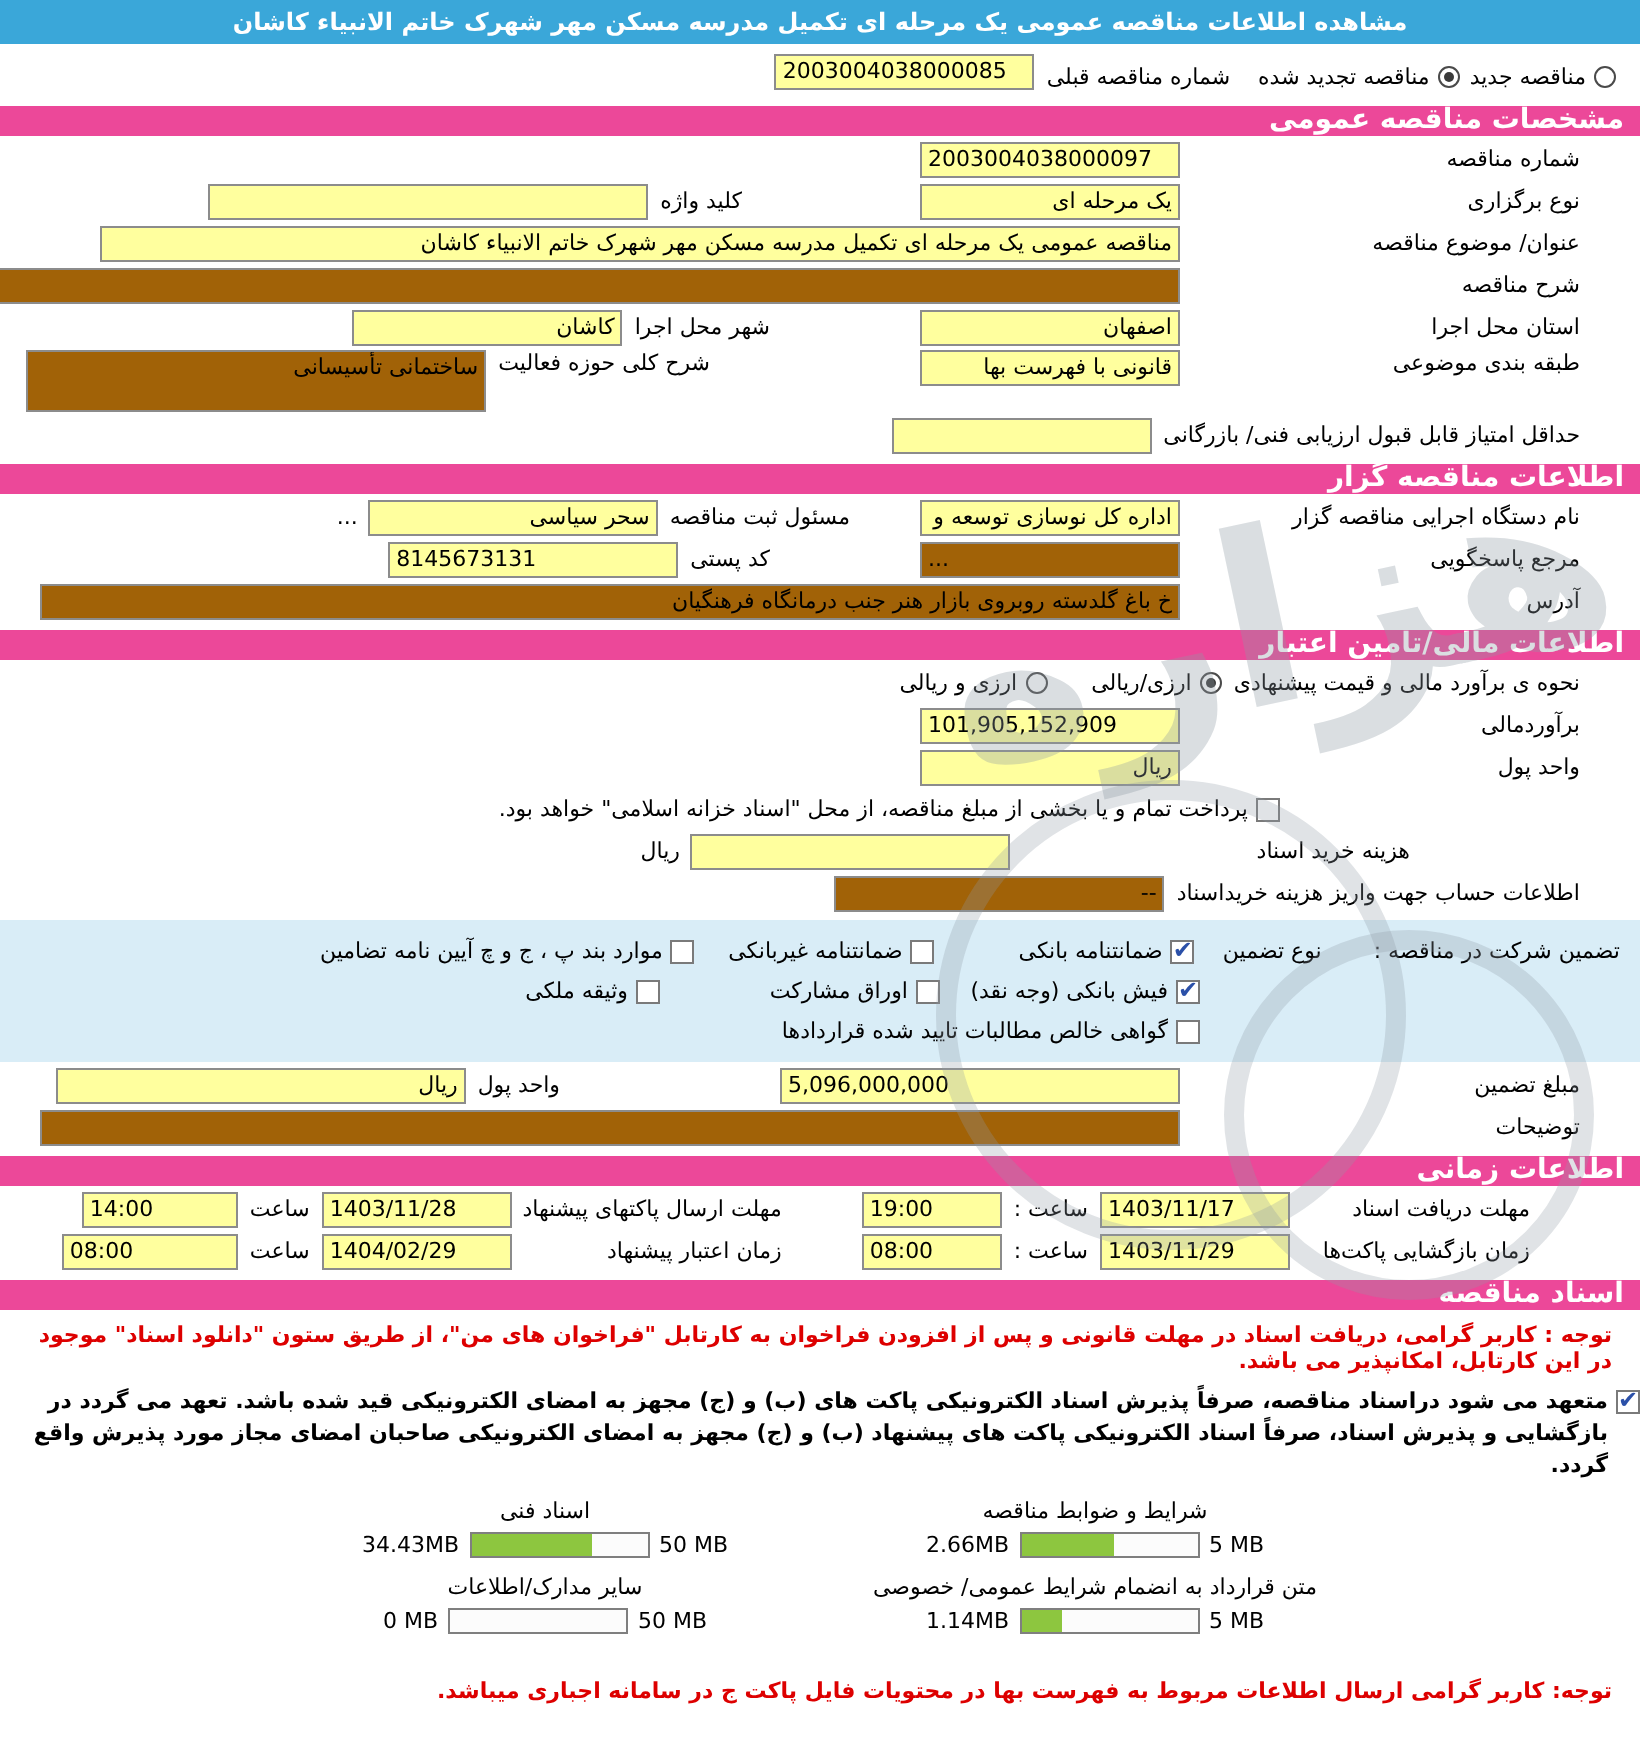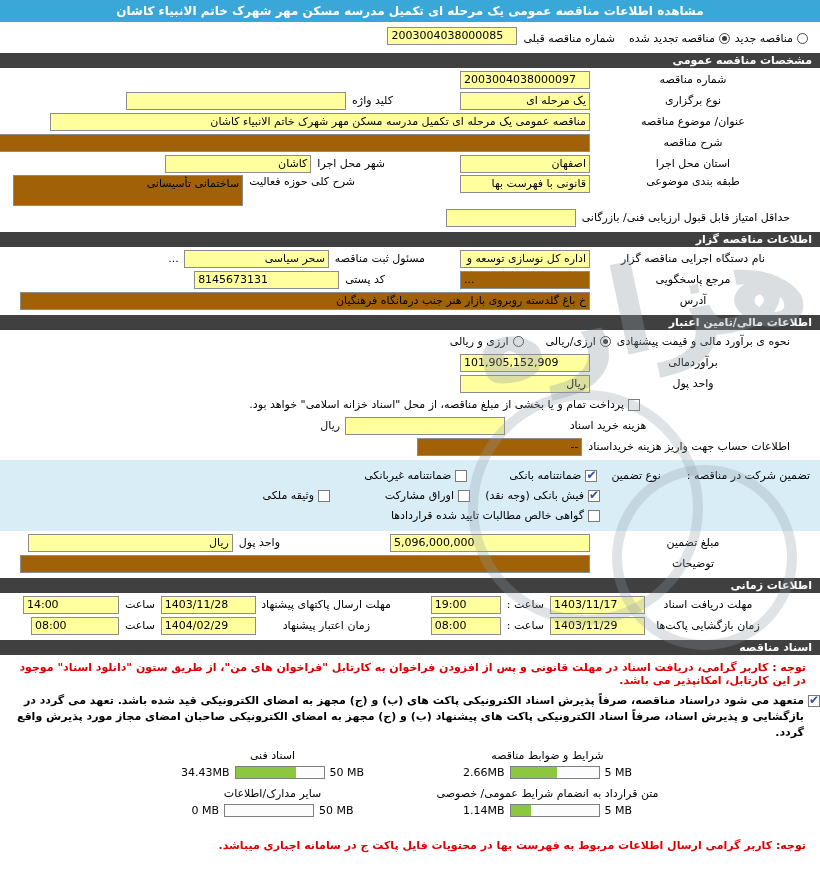--- a/index.html
+++ b/index.html
@@ -1,21 +1,21 @@
 <!DOCTYPE html>
 <html lang="fa" dir="rtl"><head>
 <meta charset="utf-8">
 <style>
   *{box-sizing:border-box;margin:0;padding:0}
   html,body{width:820px;height:869px}
   body{font-family:"DejaVu Sans",sans-serif;font-size:11px;direction:rtl;background:#fff;color:#000;position:relative;overflow:hidden}
   .titlebar{background:#3aa7d9;color:#fff;font-weight:bold;font-size:12px;height:22px;line-height:22px;text-align:center}
-  .secbar{background:#404040;color:#fff;font-weight:bold;font-size:11px;height:15px;line-height:15px;padding:0 8px;margin-top:5px}
+  .secbar{background:#ec4899;color:#fff;font-weight:bold;font-size:14px;height:15px;line-height:15px;padding:0 8px;margin-top:5px}
   .row{display:flex;align-items:center;padding:0 30px 0 8px;margin:2px 0;min-height:19px}
-  .lbl{white-space:nowrap;text-align:center;padding-left:6px;flex:none}
+  .lbl{white-space:nowrap;text-align:right;padding-left:6px;flex:none}
   .lbl0{white-space:nowrap;flex:none}
   .w200{width:200px}
   .fld{height:18px;line-height:16px;border:1px solid #8c8c8c;background:#ffff9e;padding:0 3px;overflow:hidden;white-space:nowrap;flex:none}
   .white{background:#a16207}
   .num{direction:ltr;text-align:left}
   .radio{width:11px;height:11px;border:1px solid #4a4a4a;border-radius:50%;background:#fff;flex:none;position:relative;margin-left:4px}
   .radio.on::after{content:"";position:absolute;inset:2px;border-radius:50%;background:#3a3a3a}
   .chk{width:12px;height:12px;border:1px solid #7a7a7a;background:#fff;flex:none;position:relative;margin-left:4px}
   .chk.on::after{content:"\2714";position:absolute;top:-3px;left:0;color:#2b50a8;font-size:12px;font-weight:bold}
   .band{background:#d9edf7;padding:4px 10px;margin-top:4px}
@@ -59,39 +59,39 @@
 <div class="secbar">مشخصات مناقصه عمومی</div>
 
 <div class="row">
   <span class="lbl w200">شماره مناقصه</span>
   <div class="fld num" style="width:130px">2003004038000097</div>
 </div>
 
 <div class="row">
   <span class="lbl w200">نوع برگزاری</span>
   <div class="fld" style="width:130px">یک مرحله ای</div>
-  <span class="lbl" style="margin-right:67px">کلید واژه</span>
+  <span class="lbl" style="margin-right:89px">کلید واژه</span>
   <div class="fld" style="width:220px"></div>
 </div>
 
 <div class="row">
   <span class="lbl w200">عنوان/ موضوع مناقصه</span>
   <div class="fld" style="width:540px">مناقصه عمومی یک مرحله ای تکمیل مدرسه مسکن مهر شهرک خاتم الانبیاء کاشان</div>
 </div>
 
 <div class="row">
   <span class="lbl w200">شرح مناقصه</span>
   <div class="fld white" style="width:600px"></div>
 </div>
 
 <div class="row">
   <span class="lbl w200">استان محل اجرا</span>
   <div class="fld" style="width:130px">اصفهان</div>
   <span class="lbl" style="margin-right:75px">شهر محل اجرا</span>
-  <div class="fld" style="width:146px">کاشان</div>
+  <div class="fld" style="width:135px">کاشان</div>
 </div>
 
 <div class="row" style="align-items:flex-start">
   <span class="lbl w200">طبقه بندی موضوعی</span>
   <div class="fld" style="width:130px">قانونی با فهرست بها</div>
   <span class="lbl" style="margin-right:105px">شرح کلی حوزه فعالیت</span>
   <div class="fld white" style="width:230px;height:31px;white-space:normal">ساختمانی تأسیسانی</div>
 </div>
 
 <div class="row">
@@ -161,20 +161,24 @@
   <div class="bandrow">
     <span class="lbl0">تضمین شرکت در مناقصه :</span>
     <span class="lbl0" style="margin-right:26px">نوع تضمین</span>
     <div class="opt" style="margin-right:14px;width:130px">
       <span class="chk on"></span>
       <span class="lbl0">ضمانتنامه بانکی</span>
     </div>
     <div class="opt" style="width:120px">
       <span class="chk"></span>
       <span class="lbl0">ضمانتنامه غیربانکی</span>
+    </div>
+    <div class="opt" style="width:225px">
+      <span class="chk"></span>
+      <span class="lbl0">موارد بند پ ، ج و چ آیین نامه تضامین</span>
     </div>
   </div>
   <div class="bandrow" style="padding-right:210px">
     <div class="opt" style="width:130px">
       <span class="chk on"></span>
       <span class="lbl0">فیش بانکی (وجه نقد)</span>
     </div>
     <div class="opt" style="width:140px">
       <span class="chk"></span>
       <span class="lbl0">اوراق  مشارکت</span>
@@ -207,21 +211,21 @@
 <div class="secbar">اطلاعات زمانی</div>
 
 <div class="row" style="padding-right:55px">
   <span class="lbl" style="width:120px">مهلت دریافت اسناد</span>
   <div class="fld num" style="width:95px">1403/11/17</div>
   <span class="lbl" style="margin-right:6px">ساعت :</span>
   <div class="fld num" style="width:70px">19:00</div>
   <span class="lbl" style="margin-right:40px;width:135px">مهلت ارسال پاکتهای  پیشنهاد</span>
   <div class="fld num" style="width:95px">1403/11/28</div>
   <span class="lbl" style="margin-right:6px">ساعت</span>
-  <div class="fld num" style="width:96px">14:00</div>
+  <div class="fld num" style="width:78px">14:00</div>
 </div>
 
 <div class="row" style="padding-right:55px">
   <span class="lbl" style="width:120px">زمان بازگشایی پاکت‌ها</span>
   <div class="fld num" style="width:95px">1403/11/29</div>
   <span class="lbl" style="margin-right:6px">ساعت :</span>
   <div class="fld num" style="width:70px">08:00</div>
   <span class="lbl" style="margin-right:40px;width:135px">زمان  اعتبار  پیشنهاد</span>
   <div class="fld num" style="width:95px">1404/02/29</div>
   <span class="lbl" style="margin-right:6px">ساعت</span>

